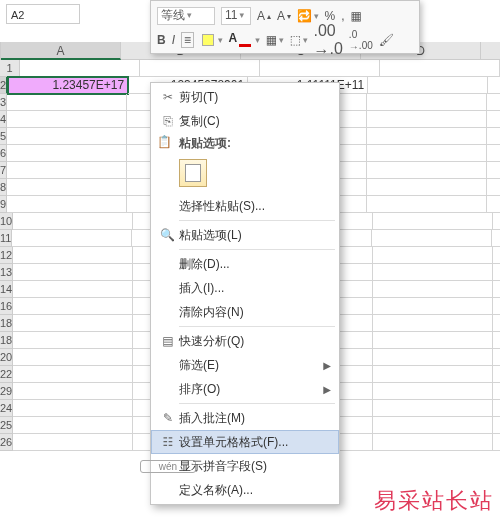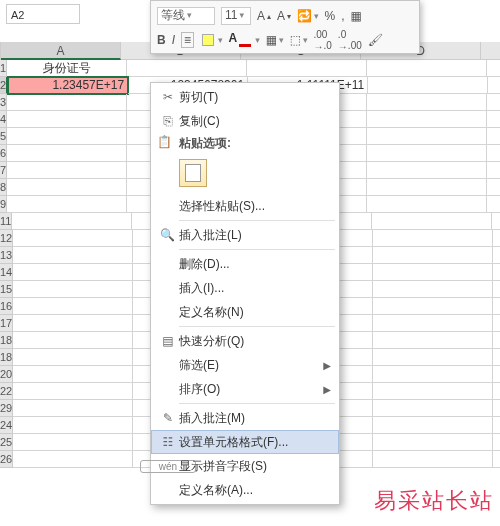--- a/index.html
+++ b/index.html
@@ -7,21 +7,21 @@
   .sheet { position: absolute; top: 42px; left: 0; right: 0; bottom: 0; }
   .cols { display: flex; height: 18px; }
   .corner { width: 30px; height: 18px; background: #e6e6e6; border-right: 1px solid #ccc; border-bottom: 1px solid #ccc; }
   .colh { flex: 0 0 120px; height: 18px; background: #e6e6e6; border-right: 1px solid #ccc; border-bottom: 1px solid #ccc; text-align: center; line-height: 18px; font-size: 12px; color: #555; }
   .colh.sel { background: #d5d5d5; border-bottom: 2px solid #217346; }
   .rows { }
   .row { display: flex; height: 17px; }
   .rowh { width: 30px; height: 17px; background: #e6e6e6; border-right: 1px solid #ccc; border-bottom: 1px solid #ccc; text-align: center; line-height: 17px; font-size: 11px; color: #555; }
   .rowh.sel { background: #d5d5d5; border-right: 2px solid #217346; }
   .cell { flex: 0 0 120px; height: 17px; border-right: 1px solid #d4d4d4; border-bottom: 1px solid #d4d4d4; padding: 0 3px; line-height: 17px; font-size: 12px; text-align: center; white-space: nowrap; overflow: hidden; }
-  .cell.selected { outline: 2px solid #217346; outline-offset: -1px; background: #fca5a5; }
+  .cell.selected { outline: 2px solid #217346; outline-offset: -1px; background: #f0abfc; }
   .namebox { position: absolute; top: 4px; left: 6px; width: 74px; height: 20px; border: 1px solid #ccc; background: #fff; font-size: 11px; line-height: 20px; padding: 0 4px; }
   .minitoolbar { position: absolute; top: 0; left: 150px; width: 270px; height: 54px; background: #f8f8f8; border: 1px solid #c6c6c6; box-shadow: 2px 2px 6px rgba(0,0,0,.25); padding: 3px 6px; }
   .mt-row { display: flex; align-items: center; gap: 6px; height: 24px; }
   .mt-item { display: inline-flex; align-items: center; gap: 2px; color: #555; font-size: 12px; }
   .mt-input { border: 1px solid #ccc; background: #fff; padding: 0 3px; height: 18px; line-height: 18px; align-items: flex-end; }
   .dd { font-size: 9px; color: #888; }
   .icon { width: 16px; height: 16px; display: inline-flex; align-items: center; justify-content: center; }
   .swatch-yellow::before { content:""; width:10px; height:10px; background:#ffff66; border:1px solid #aaa; display:block; }
   .swatch-red::before { content:""; width:12px; height:3px; background:#d00; display:block; position:relative; top:5px; }
   .ctxmenu { position: absolute; top: 82px; left: 150px; width: 190px; background: #fff; border: 1px solid #c6c6c6; box-shadow: 3px 3px 8px rgba(0,0,0,.3); padding: 2px 0; }
@@ -50,21 +50,20 @@
     <div class="corner"></div>
     <div class="colh sel">A</div>
     <div class="colh">B</div>
     <div class="colh">C</div>
     <div class="colh">D</div>
     <div class="colh">E</div>
   </div>
   <div class="rows" id="rows">
       <div class="row">
         <div class="rowh">1</div>
-        <div class="cell">身份证号</div>
         <div class="cell"></div>
         <div class="cell"></div>
         <div class="cell"></div>
         <div class="cell"></div>
       </div>
       <div class="row">
         <div class="rowh sel">2</div>
         <div class="cell selected" style="text-align: right;">1.23457E+17</div>
         <div class="cell" style="text-align: right;">12345678901</div>
         <div class="cell" style="text-align: right;">1.11111E+11</div>
@@ -121,20 +120,28 @@
       </div>
       <div class="row">
         <div class="rowh">9</div>
         <div class="cell"></div>
         <div class="cell"></div>
         <div class="cell"></div>
         <div class="cell"></div>
         <div class="cell"></div>
       </div>
       <div class="row">
+        <div class="rowh">10</div>
+        <div class="cell"></div>
+        <div class="cell"></div>
+        <div class="cell"></div>
+        <div class="cell"></div>
+        <div class="cell"></div>
+      </div>
+      <div class="row">
         <div class="rowh">11</div>
         <div class="cell"></div>
         <div class="cell"></div>
         <div class="cell"></div>
         <div class="cell"></div>
         <div class="cell"></div>
       </div>
       <div class="row">
         <div class="rowh">12</div>
         <div class="cell"></div>
@@ -153,37 +160,21 @@
       </div>
       <div class="row">
         <div class="rowh">14</div>
         <div class="cell"></div>
         <div class="cell"></div>
         <div class="cell"></div>
         <div class="cell"></div>
         <div class="cell"></div>
       </div>
       <div class="row">
-        <div class="rowh">15</div>
-        <div class="cell"></div>
-        <div class="cell"></div>
-        <div class="cell"></div>
-        <div class="cell"></div>
-        <div class="cell"></div>
-      </div>
-      <div class="row">
         <div class="rowh">16</div>
-        <div class="cell"></div>
-        <div class="cell"></div>
-        <div class="cell"></div>
-        <div class="cell"></div>
-        <div class="cell"></div>
-      </div>
-      <div class="row">
-        <div class="rowh">17</div>
         <div class="cell"></div>
         <div class="cell"></div>
         <div class="cell"></div>
         <div class="cell"></div>
         <div class="cell"></div>
       </div>
       <div class="row">
         <div class="rowh">18</div>
         <div class="cell"></div>
         <div class="cell"></div>
@@ -274,21 +265,21 @@
     <span class="mt-item">
         <span class="icon swatch-yellow"></span>
         <span class="dd">▾</span>
       </span>
     <span class="mt-item">
         <span style="position:relative"><b style="color:#333">A</b><span class="icon swatch-red"></span></span>
         <span class="dd">▾</span>
       </span>
     <span class="mt-item">▦<span class="dd">▾</span></span>
     <span class="mt-item">⬚<span class="dd">▾</span></span>
-    <span class="mt-item" style="font-size:10px">.00<br>→.0</span>
+    <span class="mt-item" style="font-size:16px">.00<br>→.0</span>
     <span class="mt-item" style="font-size:10px">.0<br>→.00</span>
     <span class="mt-item">🖌</span>
   </div>
 </div>
 
 <div class="ctxmenu">
   <div class="mi">
       <span class="ic">✂</span>
       <span>剪切(T)</span>
     </div>
@@ -298,34 +289,34 @@
     </div>
   <div class="mheader"><span class="ic" style="position:absolute;left:6px">📋</span><span>粘贴选项:</span></div>
   <div class="pasteopt"><span class="paste-icon"></span></div>
   <div class="mi">
       <span class="ic"></span>
       <span>选择性粘贴(S)...</span>
     </div>
   <div class="msep"></div>
   <div class="mi">
       <span class="ic">🔍</span>
-      <span>插入批注(L)</span>
+      <span>粘贴选项(L)</span>
     </div>
   <div class="msep"></div>
   <div class="mi">
       <span class="ic"></span>
       <span>删除(D)...</span>
     </div>
   <div class="mi">
       <span class="ic"></span>
       <span>插入(I)...</span>
     </div>
   <div class="mi">
       <span class="ic"></span>
-      <span>定义名称(N)</span>
+      <span>清除内容(N)</span>
     </div>
   <div class="msep"></div>
   <div class="mi">
       <span class="ic">▤</span>
       <span>快速分析(Q)</span>
     </div>
   <div class="mi">
       <span class="ic"></span>
       <span>筛选(E)</span>
       <span class="arrow">▶</span>

